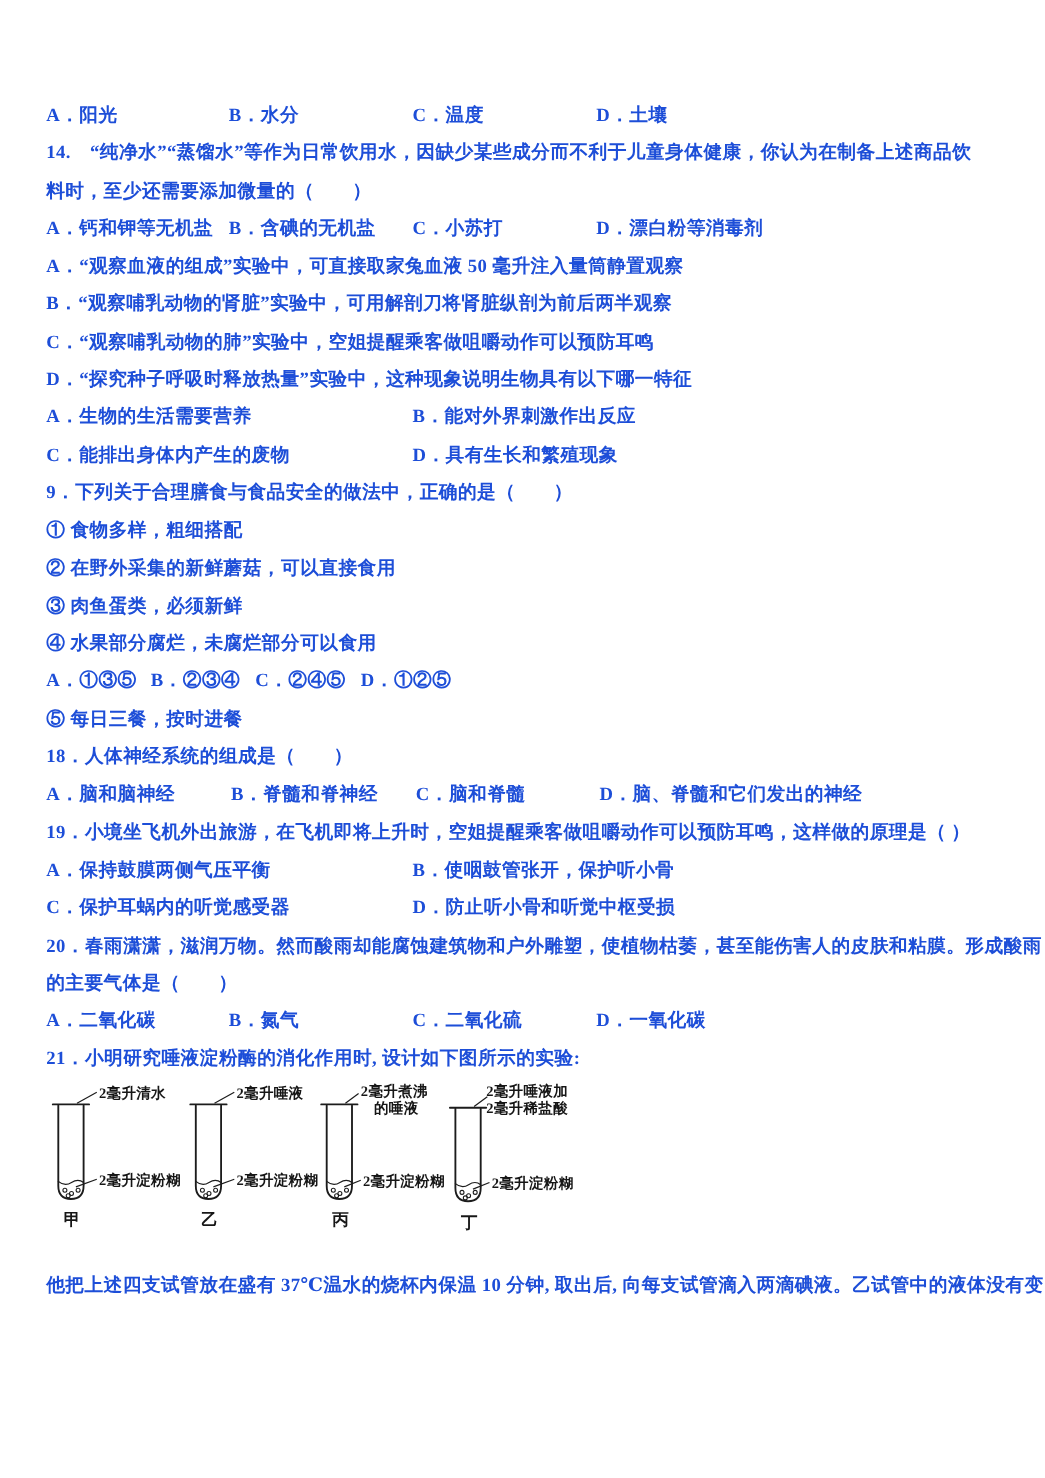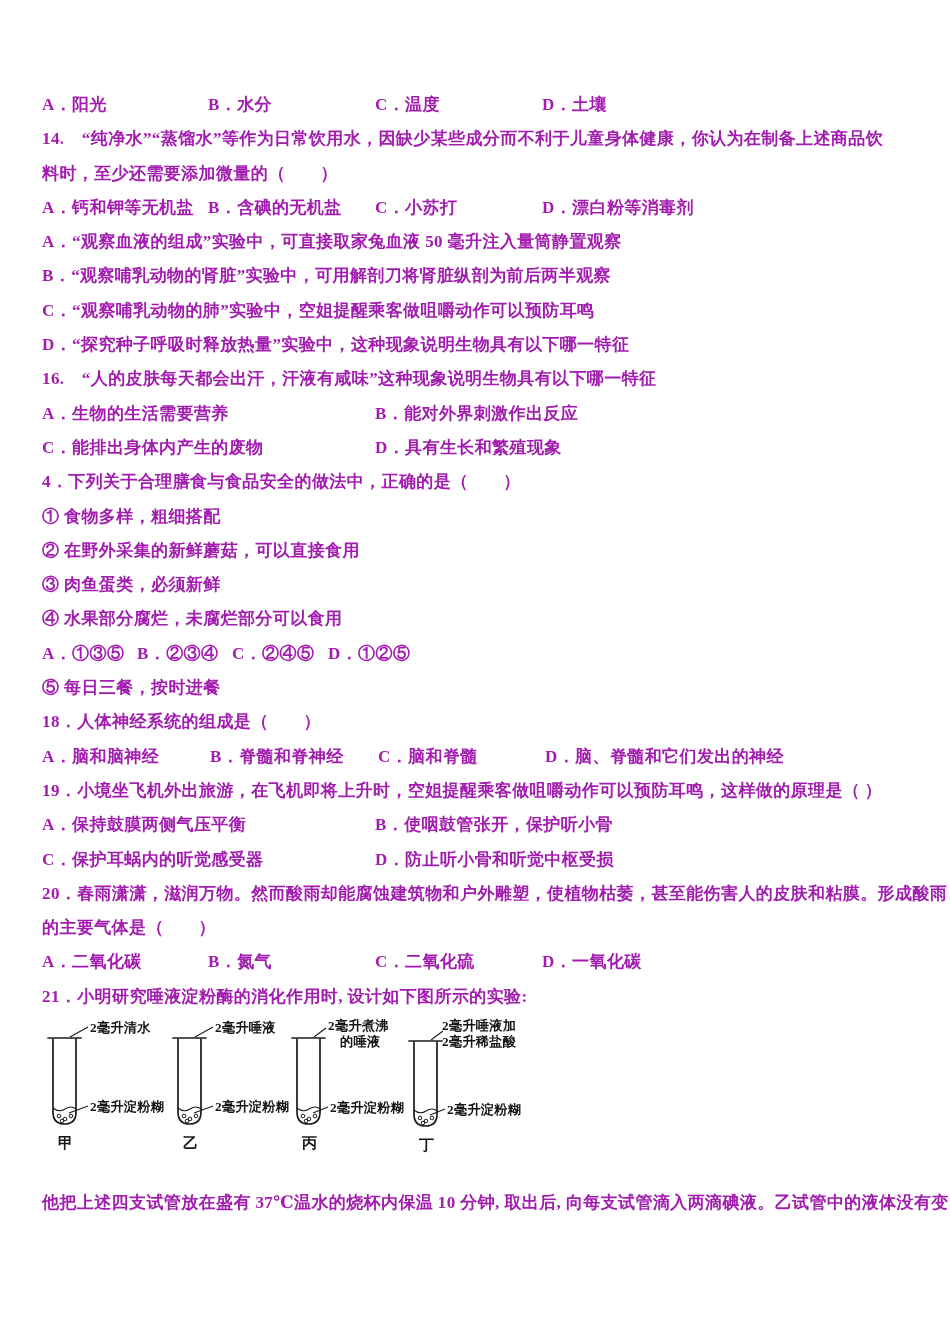--- a/index.html
+++ b/index.html
@@ -4,21 +4,21 @@
 <style>
   html, body { margin: 0; padding: 0; background: #ffffff; }
   .page {
     position: relative;
     width: 950px;
     height: 1344px;
     background: #ffffff;
     overflow: hidden;
     font-family: "Liberation Serif", "DejaVu Serif", serif;
     font-weight: 600;
-    color: #a21caf;
+    color: #1d4ed8;
     font-size: 17px;
     letter-spacing: 0.4px;
   }
   .content {
     position: absolute;
     left: 42px;
     top: 88px;
     width: 870px;
   }
   .line {
@@ -67,31 +67,30 @@
       <span class="opt" style="left:166px">B．含碘的无机盐</span>
       <span class="opt" style="left:333px">C．小苏打</span>
       <span class="opt" style="left:500px">D．漂白粉等消毒剂</span>
     </div>
 
     <div class="line">A．“观察血液的组成”实验中，可直接取家兔血液 50 毫升注入量筒静置观察</div>
     <div class="line">B．“观察哺乳动物的肾脏”实验中，可用解剖刀将肾脏纵剖为前后两半观察</div>
     <div class="line">C．“观察哺乳动物的肺”实验中，空姐提醒乘客做咀嚼动作可以预防耳鸣</div>
     <div class="line">D．“探究种子呼吸时释放热量”实验中，这种现象说明生物具有以下哪一特征</div>
 
-    <div class="line">16.　“人的皮肤每天都会出汗，汗液有咸味”这种现象说明生物具有以下哪一特征</div>
     <div class="line">
       <span class="opt" style="left:0">A．生物的生活需要营养</span>
       <span class="opt" style="left:333px">B．能对外界刺激作出反应</span>
     </div>
     <div class="line">
       <span class="opt" style="left:0">C．能排出身体内产生的废物</span>
       <span class="opt" style="left:333px">D．具有生长和繁殖现象</span>
     </div>
 
-    <div class="line">4．下列关于合理膳食与食品安全的做法中，正确的是（　　）</div>
+    <div class="line">9．下列关于合理膳食与食品安全的做法中，正确的是（　　）</div>
     <div class="line">① 食物多样，粗细搭配</div>
     <div class="line">② 在野外采集的新鲜蘑菇，可以直接食用</div>
     <div class="line">③ 肉鱼蛋类，必须新鲜</div>
     <div class="line">④ 水果部分腐烂，未腐烂部分可以食用</div>
     <div class="line">
       <span class="opt" style="left:0">A．①③⑤</span>
       <span class="opt" style="left:95px">B．②③④</span>
       <span class="opt" style="left:190px">C．②④⑤</span>
       <span class="opt" style="left:286px">D．①②⑤</span>
     </div>

